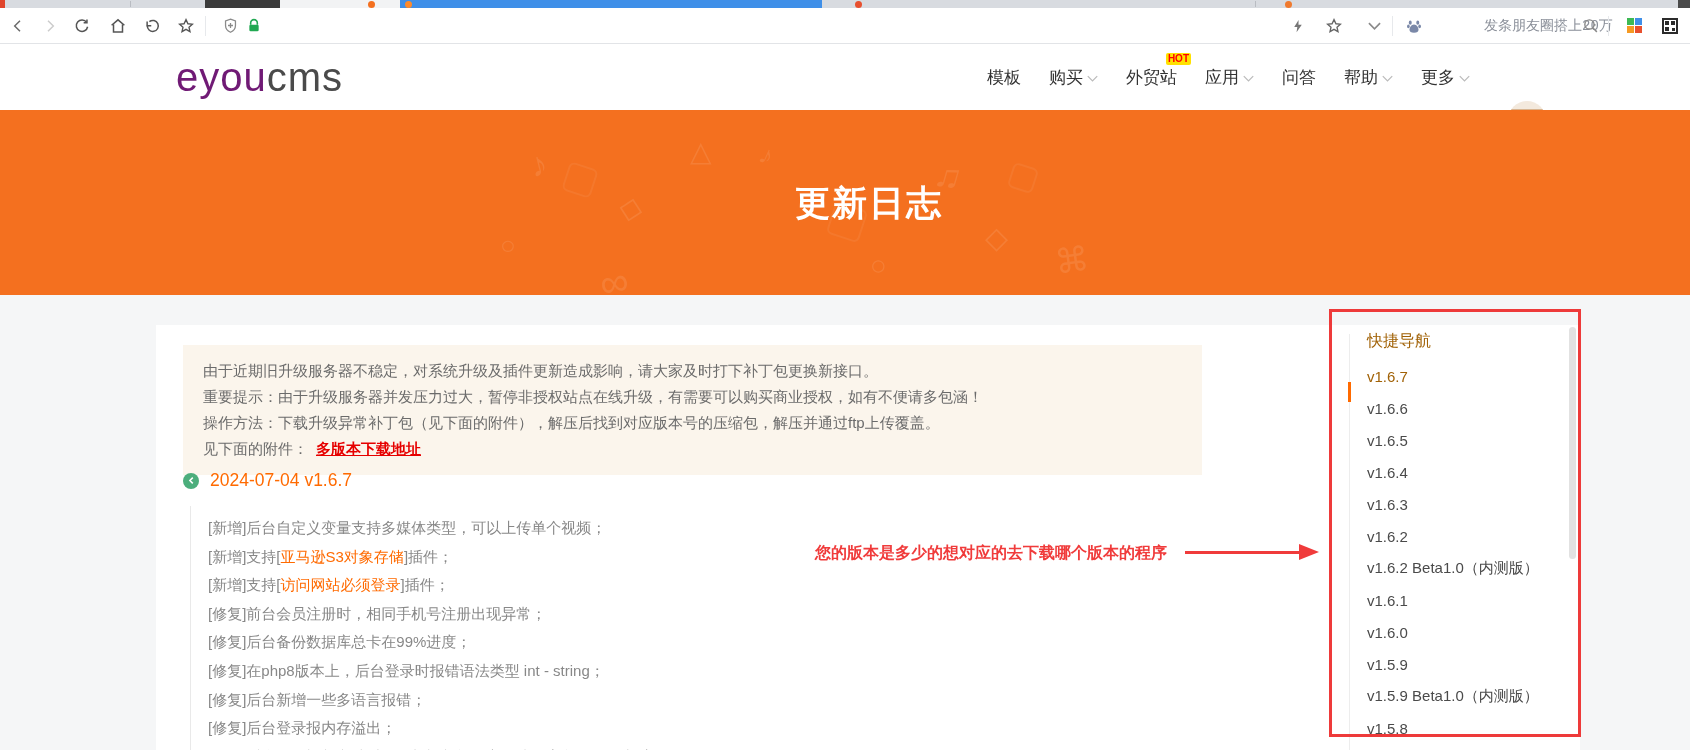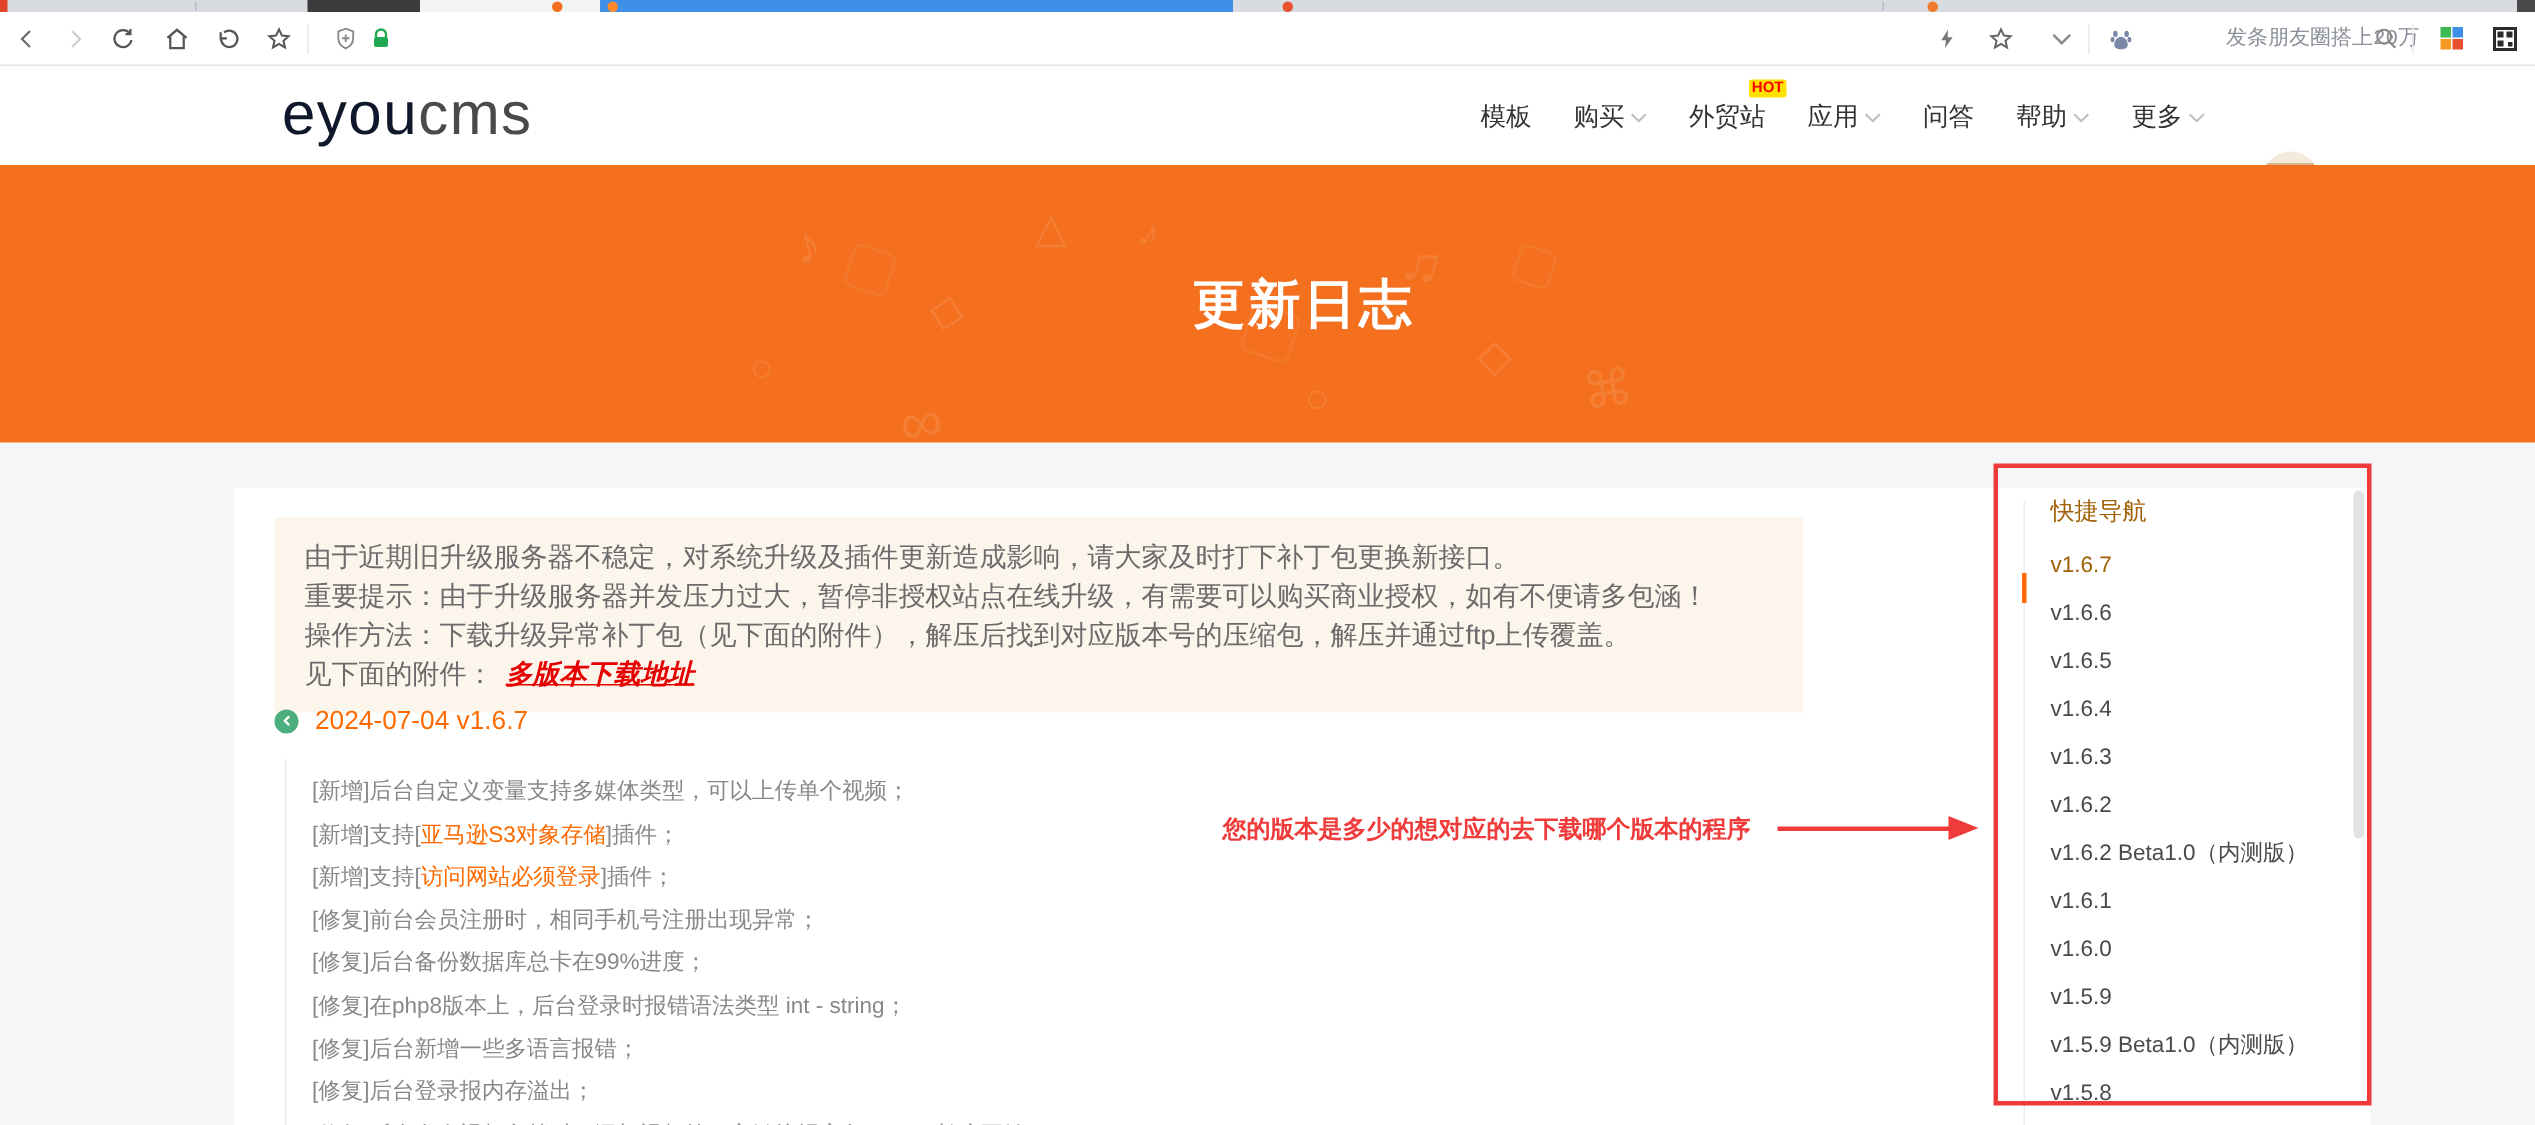--- a/index.html
+++ b/index.html
@@ -30,42 +30,42 @@
   .grid-icon { width:15px; height:15px; display:grid; grid-template-columns:7px 7px; grid-template-rows:7px 7px; gap:1px; }
   .grid-icon i { display:block; }
   .qr-icon { width:16px; height:16px; border:2px solid #2b2b2b; position:relative; }
   .qr-icon::before, .qr-icon::after { content:""; position:absolute; background:#2b2b2b; }
   .qr-icon::before { left:1px; top:1px; width:4px; height:4px; box-shadow:6px 0 0 #2b2b2b, 0 6px 0 #2b2b2b; }
   .qr-icon::after { right:1px; bottom:1px; width:3px; height:3px; }
 
   
   .site-header { position:absolute; left:0; top:44px; width:1690px; height:66px; background:#fff; }
   .logo { position:absolute; left:176px; top:50%; transform:translateY(-50%); font-size:40px; font-weight:500; letter-spacing:1px; cursor:pointer; }
-  .logo .p1 { color:#0f172a;margin-left:12px; }
+  .logo .p1 { color:#701a75; }
   .logo .p2 { color:#4a4a4a; }
   .main-nav { position:absolute; right:220px; top:0; height:66px; display:flex; align-items:center; gap:28px; }
   .nav-item { position:relative; display:flex; align-items:center; gap:4px; font-size:17px; color:#333; cursor:pointer; white-space:nowrap; }
   .nav-chevron { margin-top:3px; }
   .hot-badge { position:absolute; top:-13px; right:-14px; background:#ffe100; color:#f00; font-size:10px; font-weight:bold; line-height:12px; padding:0 2px; border-radius:2px; }
   .avatar { position:absolute; left:1508px; top:57px; width:38px; height:38px; border-radius:50%; cursor:pointer;
             background:linear-gradient(180deg,#f3e9dd 0 20%, #d9b48f 20% 46%, #4a6fbe 46% 72%, #f6d37a 72% 82%, #f8f0e6 82%); }
   .avatar-badge { position:absolute; right:-4px; bottom:-4px; width:13px; height:13px; background:#ffd400; border-radius:3px; transform:rotate(45deg); box-shadow:0 0 0 2px #fff; }
   .avatar-badge::after { content:""; position:absolute; left:4px; top:2px; width:4px; height:7px; border-right:2px solid #fff; border-bottom:2px solid #fff; transform:rotate(0deg); }
 
   
   .banner { position:absolute; left:0; top:110px; width:1690px; height:185px; background:#f4701f; overflow:hidden; }
   .banner-title { position:absolute; left:0; top:50%; transform:translate(24px,-50%); width:100%; text-align:center; color:#fff; font-size:35px; letter-spacing:2px; }
   .pattern-glyph { position:absolute; color:rgba(255,255,255,0.10); pointer-events:none; }
   .pattern-box { position:absolute; border:2px solid rgba(255,255,255,0.06); border-radius:6px; transform:rotate(18deg); pointer-events:none; }
 
   
   .card { position:absolute; left:156px; top:325px; width:1424px; height:425px; background:#fff; }
 
-  .notice { position:absolute; left:27px; top:20px; width:1019px; background:#fbf5ec; padding:13px 20px; font-size:18px; line-height:26px; color:#6b6b6b; }
-  .notice-link { color:#e60000; font-weight:bold; text-decoration:underline; margin-left:8px; cursor:pointer;font-style:italic; }
+  .notice { position:absolute; left:27px; top:20px; width:1019px; background:#fbf5ec; padding:13px 20px; font-size:15px; line-height:26px; color:#6b6b6b; }
+  .notice-link { color:#e60000; font-weight:bold; text-decoration:underline; margin-left:8px; cursor:pointer; }
 
   .entry-head { position:absolute; left:27px; top:145px; display:flex; align-items:center; gap:11px; }
   .entry-badge { width:16px; height:16px; border-radius:50%; background:#4cae7c; display:flex; align-items:center; justify-content:center; }
   .entry-title { color:#ff6a00; font-size:17.5px; font-weight:500; }
   .timeline { position:absolute; left:34px; top:181px; bottom:0; width:1px; background:#e9e9e9; }
   .entry-items { position:absolute; left:52px; top:189px; width:760px; font-size:15px; color:#888; }
   .entry-items p { line-height:28.6px; white-space:nowrap; }
   .entry-items .hl { color:#ff6a00; }
 
   

